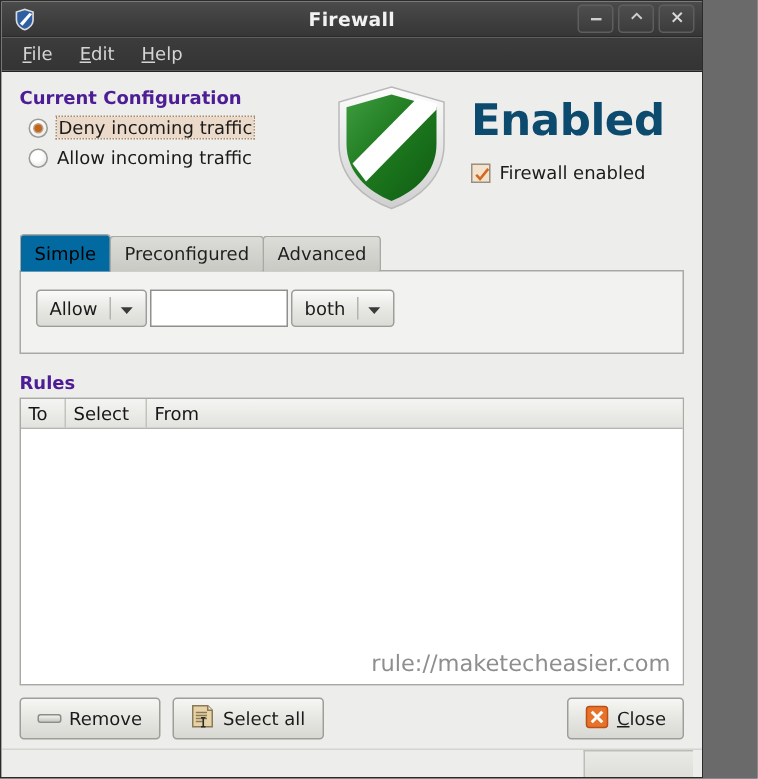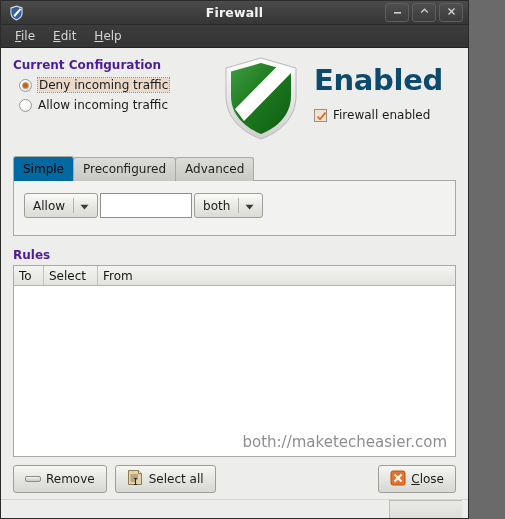--- a/index.html
+++ b/index.html
@@ -479,21 +479,21 @@
 
     <div class="rules-wrap">
       <div class="section-title">Rules</div>
       <div class="rules-box">
         <div class="rules-head">
           <div class="col col-to">To</div>
           <div class="col col-action">Select</div>
           <div class="col col-from">From</div>
         </div>
         <div class="rules-body">
-          <div class="watermark">both://maketecheasier.com</div>
+          <div class="watermark">rule://maketecheasier.com</div>
         </div>
       </div>
     </div>
 
   </div>
 
   <div class="bottombar">
     <div class="btn-left-group">
 
       <div class="btn big">

